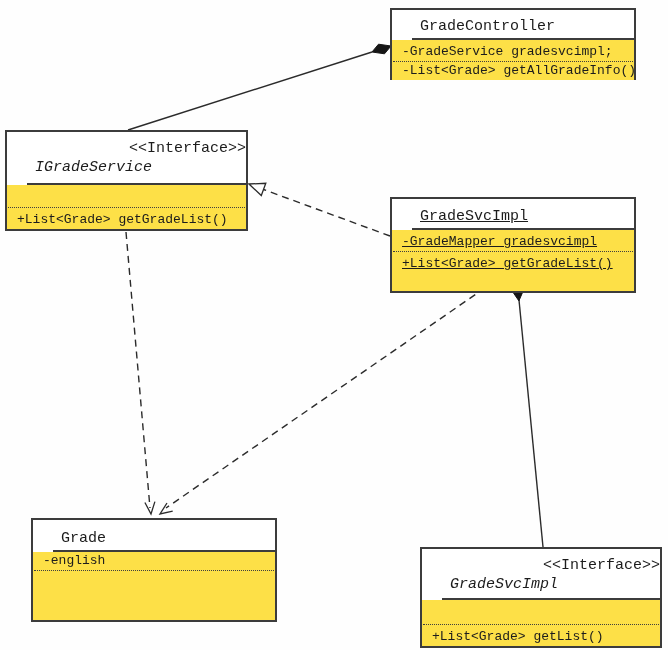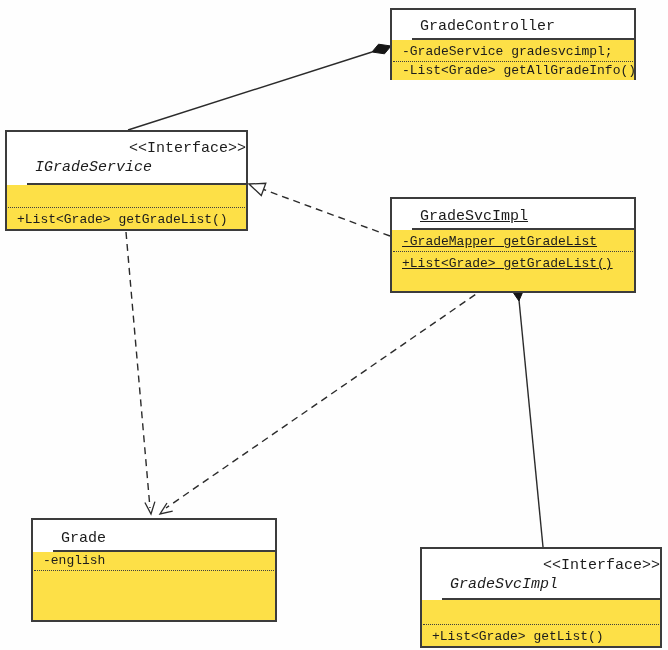--- a/index.html
+++ b/index.html
@@ -129,21 +129,21 @@
     <div class="uml-sec">
       <div class="uml-fill"></div>
       <div class="uml-dotted"></div>
       <div class="uml-row pad-top">+List&lt;Grade&gt; getGradeList()</div>
     </div>
   </div>
 
   <div class="uml-box" id="box-grade-svc-impl">
     <div class="uml-title">GradeSvcImpl</div>
     <div class="uml-sec">
-      <div class="uml-row pad-top">-GradeMapper getGradeList</div>
+      <div class="uml-row pad-top">-GradeMapper gradesvcimpl</div>
       <div class="uml-dotted"></div>
       <div class="uml-row pad-top">+List&lt;Grade&gt; getGradeList()</div>
     </div>
   </div>
 
   <div class="uml-box" id="box-grade">
     <div class="uml-title">Grade</div>
     <div class="uml-sec">
       <div class="uml-row">-english</div>
       <div class="uml-dotted"></div>

